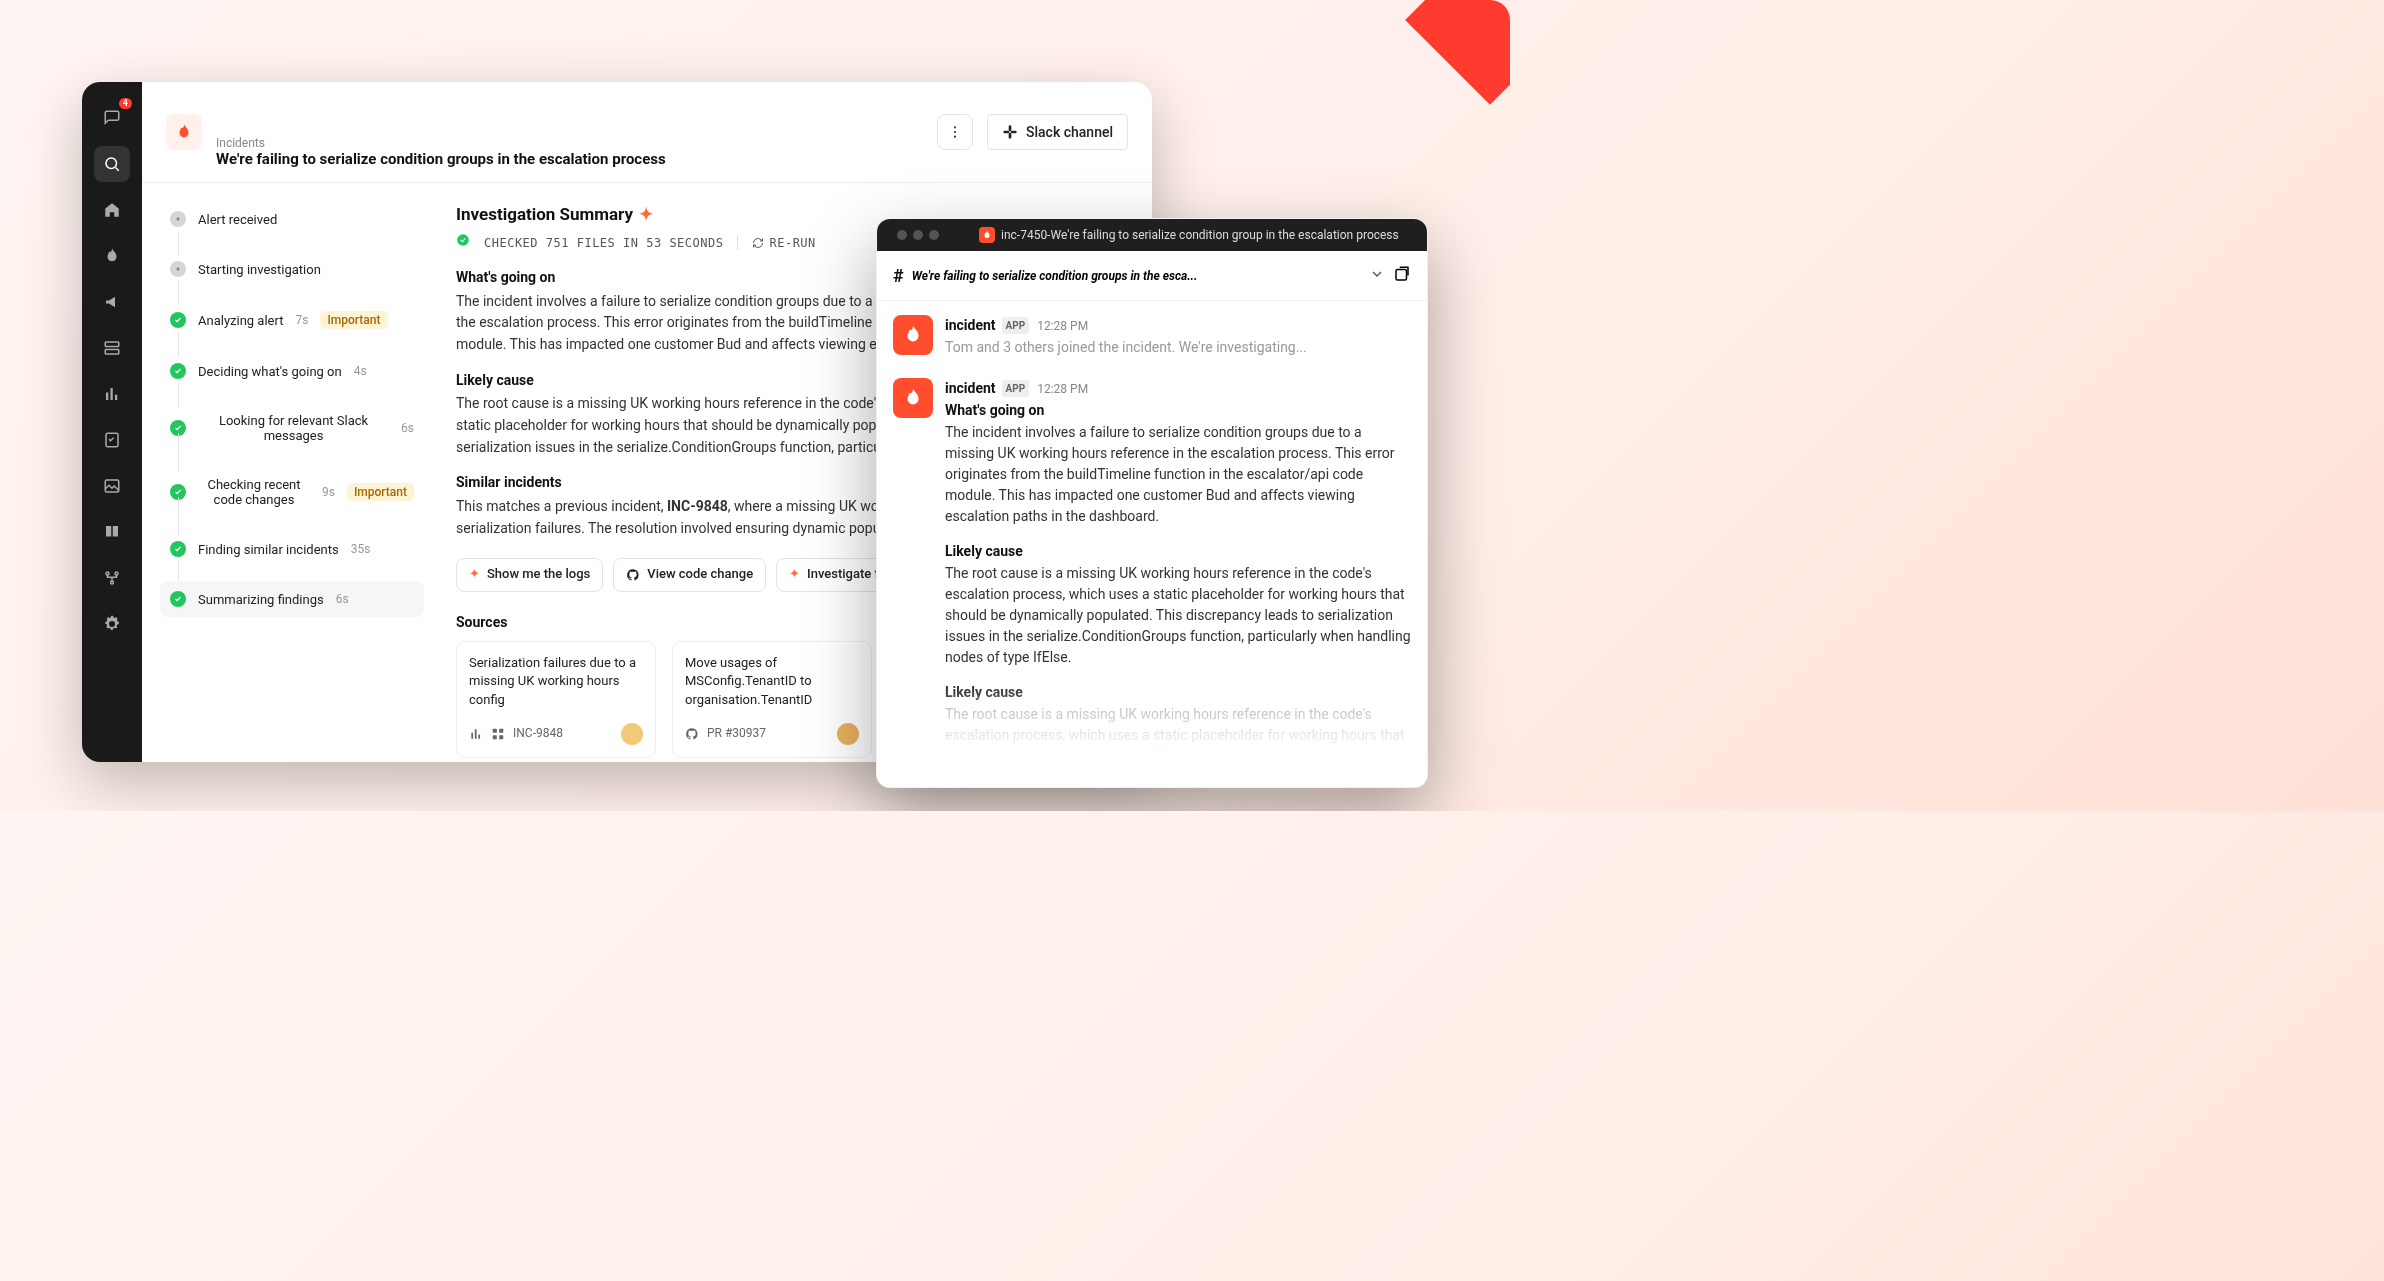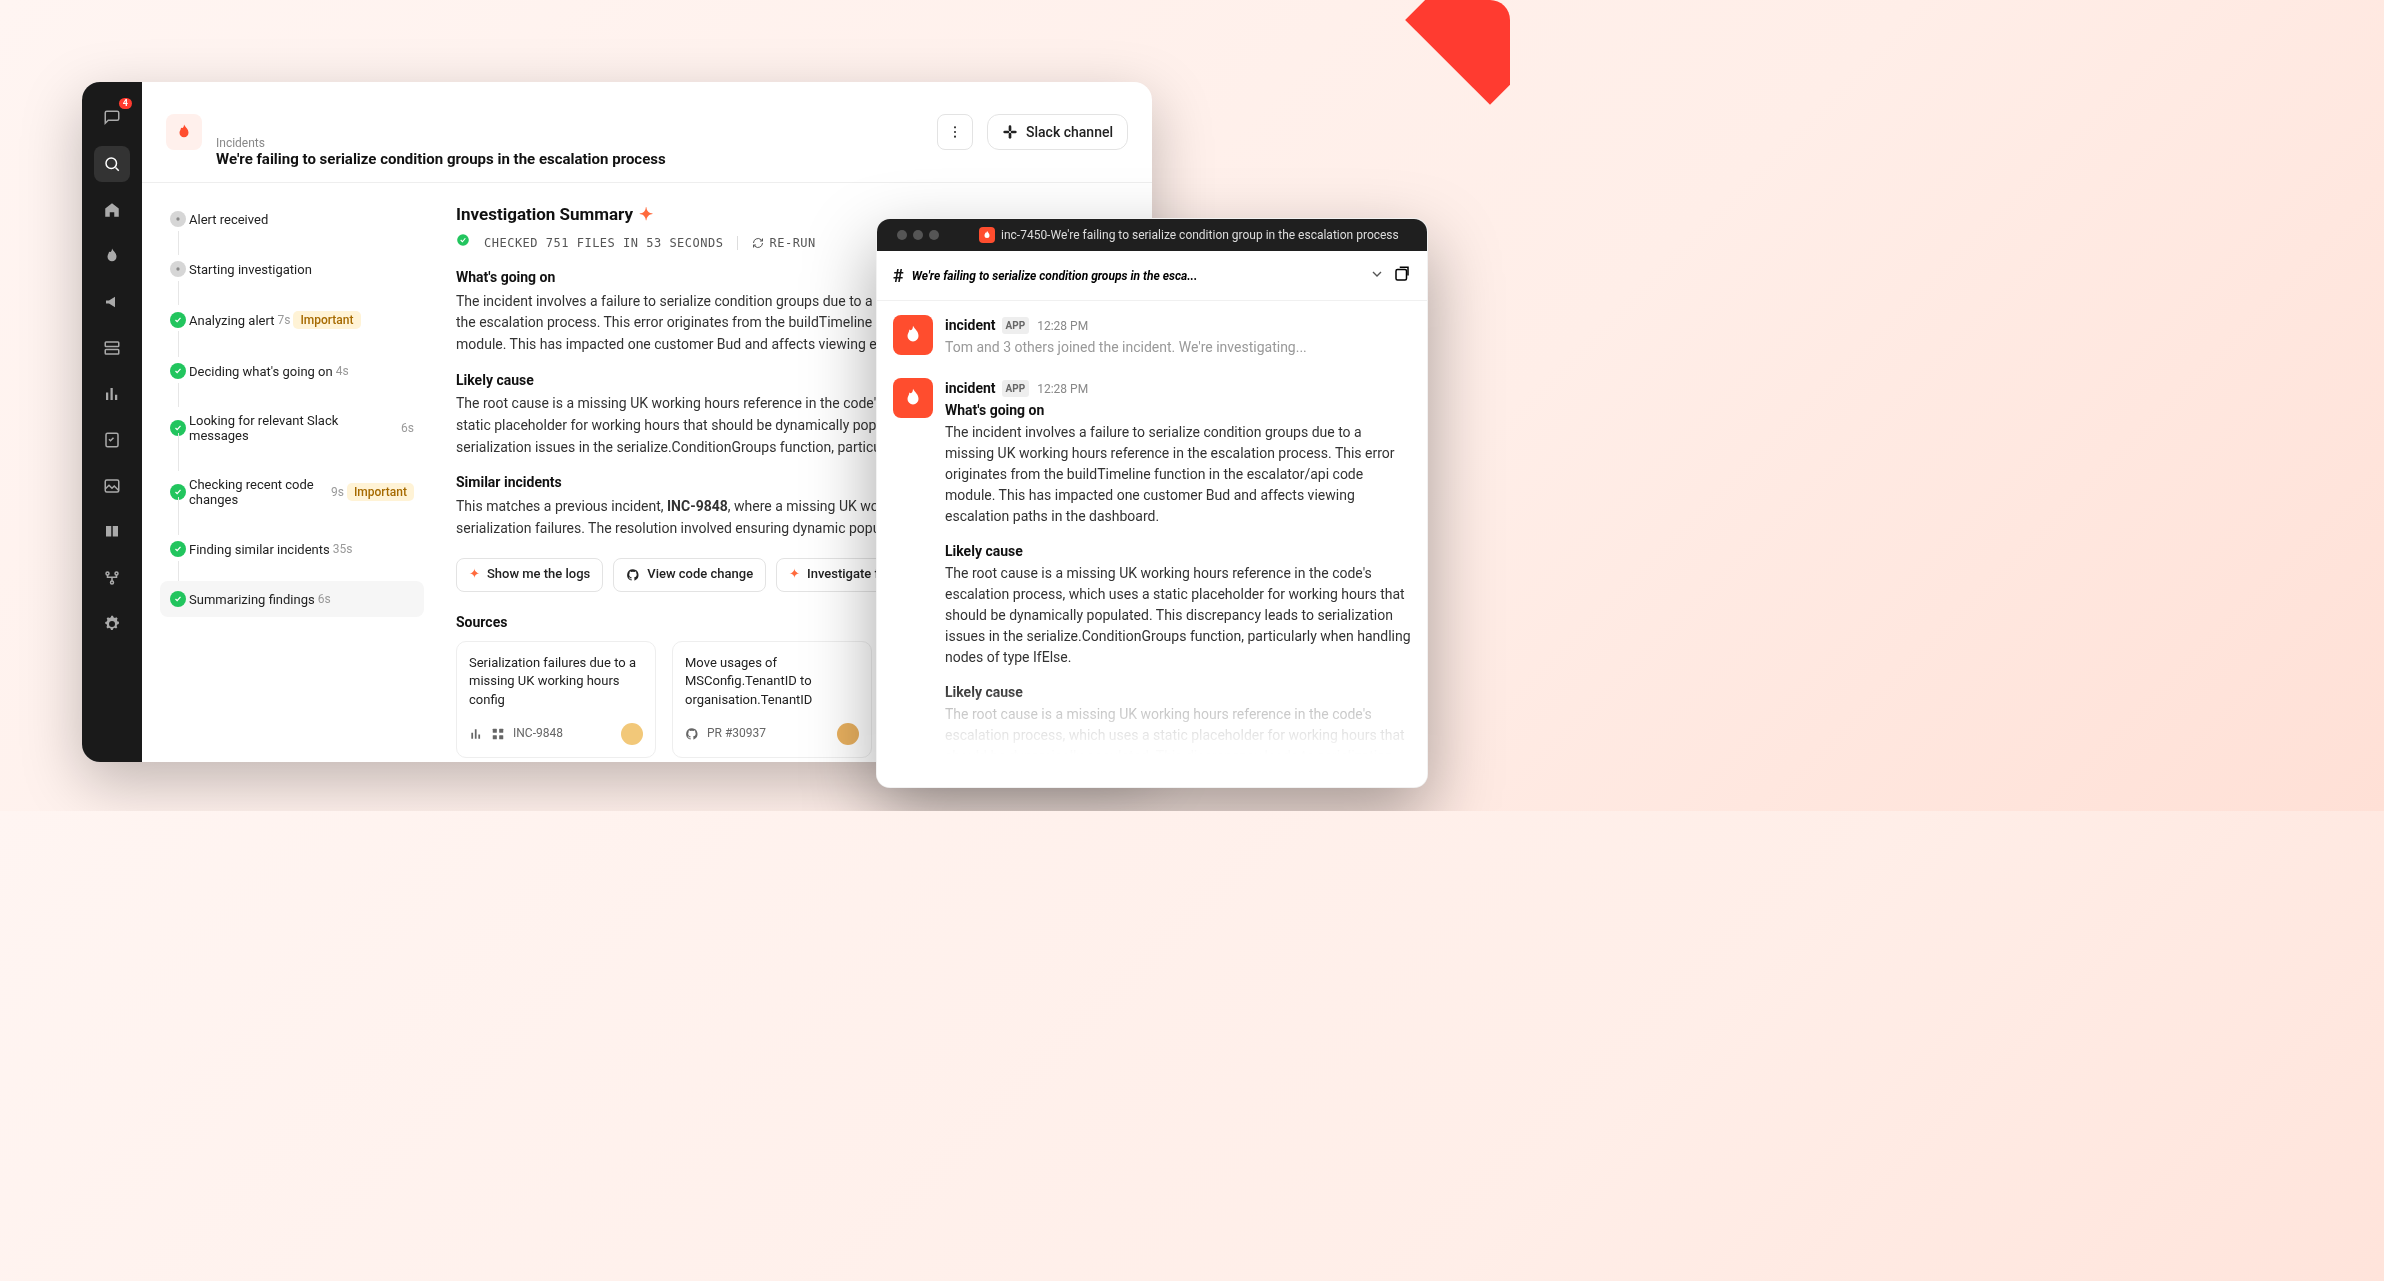--- a/index.html
+++ b/index.html
@@ -117,21 +117,21 @@
     background: #fff;
     display: flex;
     align-items: center;
     justify-content: center;
     color: #333;
     cursor: pointer;
   }
   .btn {
     height: 36px;
     border: 1px solid #e3e3e3;
-    border-radius: 12px;
+    border-radius: 4px;
     background: #fff;
     display: inline-flex;
     align-items: center;
     gap: 8px;
     padding: 0 14px;
     font-size: 14px;
     font-weight: 500;
     color: #222;
     cursor: pointer;
   }
@@ -142,26 +142,27 @@
     min-height: 0;
   }
   .timeline {
     width: 290px;
     padding: 18px 8px 18px 18px;
     overflow: auto;
   }
   .timeline-item {
     display: flex;
     align-items: center;
-    gap: 3px;
+    gap: 12px;
     padding: 10px 10px;
     border-radius: 8px;
     font-size: 13px;
     color: #222;
     position: relative;
+    text-align: center;
   }
   .timeline-item.highlight { background: #f6f6f6; }
   .timeline-item .connector {
     position: absolute;
     left: 18px;
     top: 30px;
     bottom: -18px;
     width: 1px;
     background: #e6e6e6;
   }

